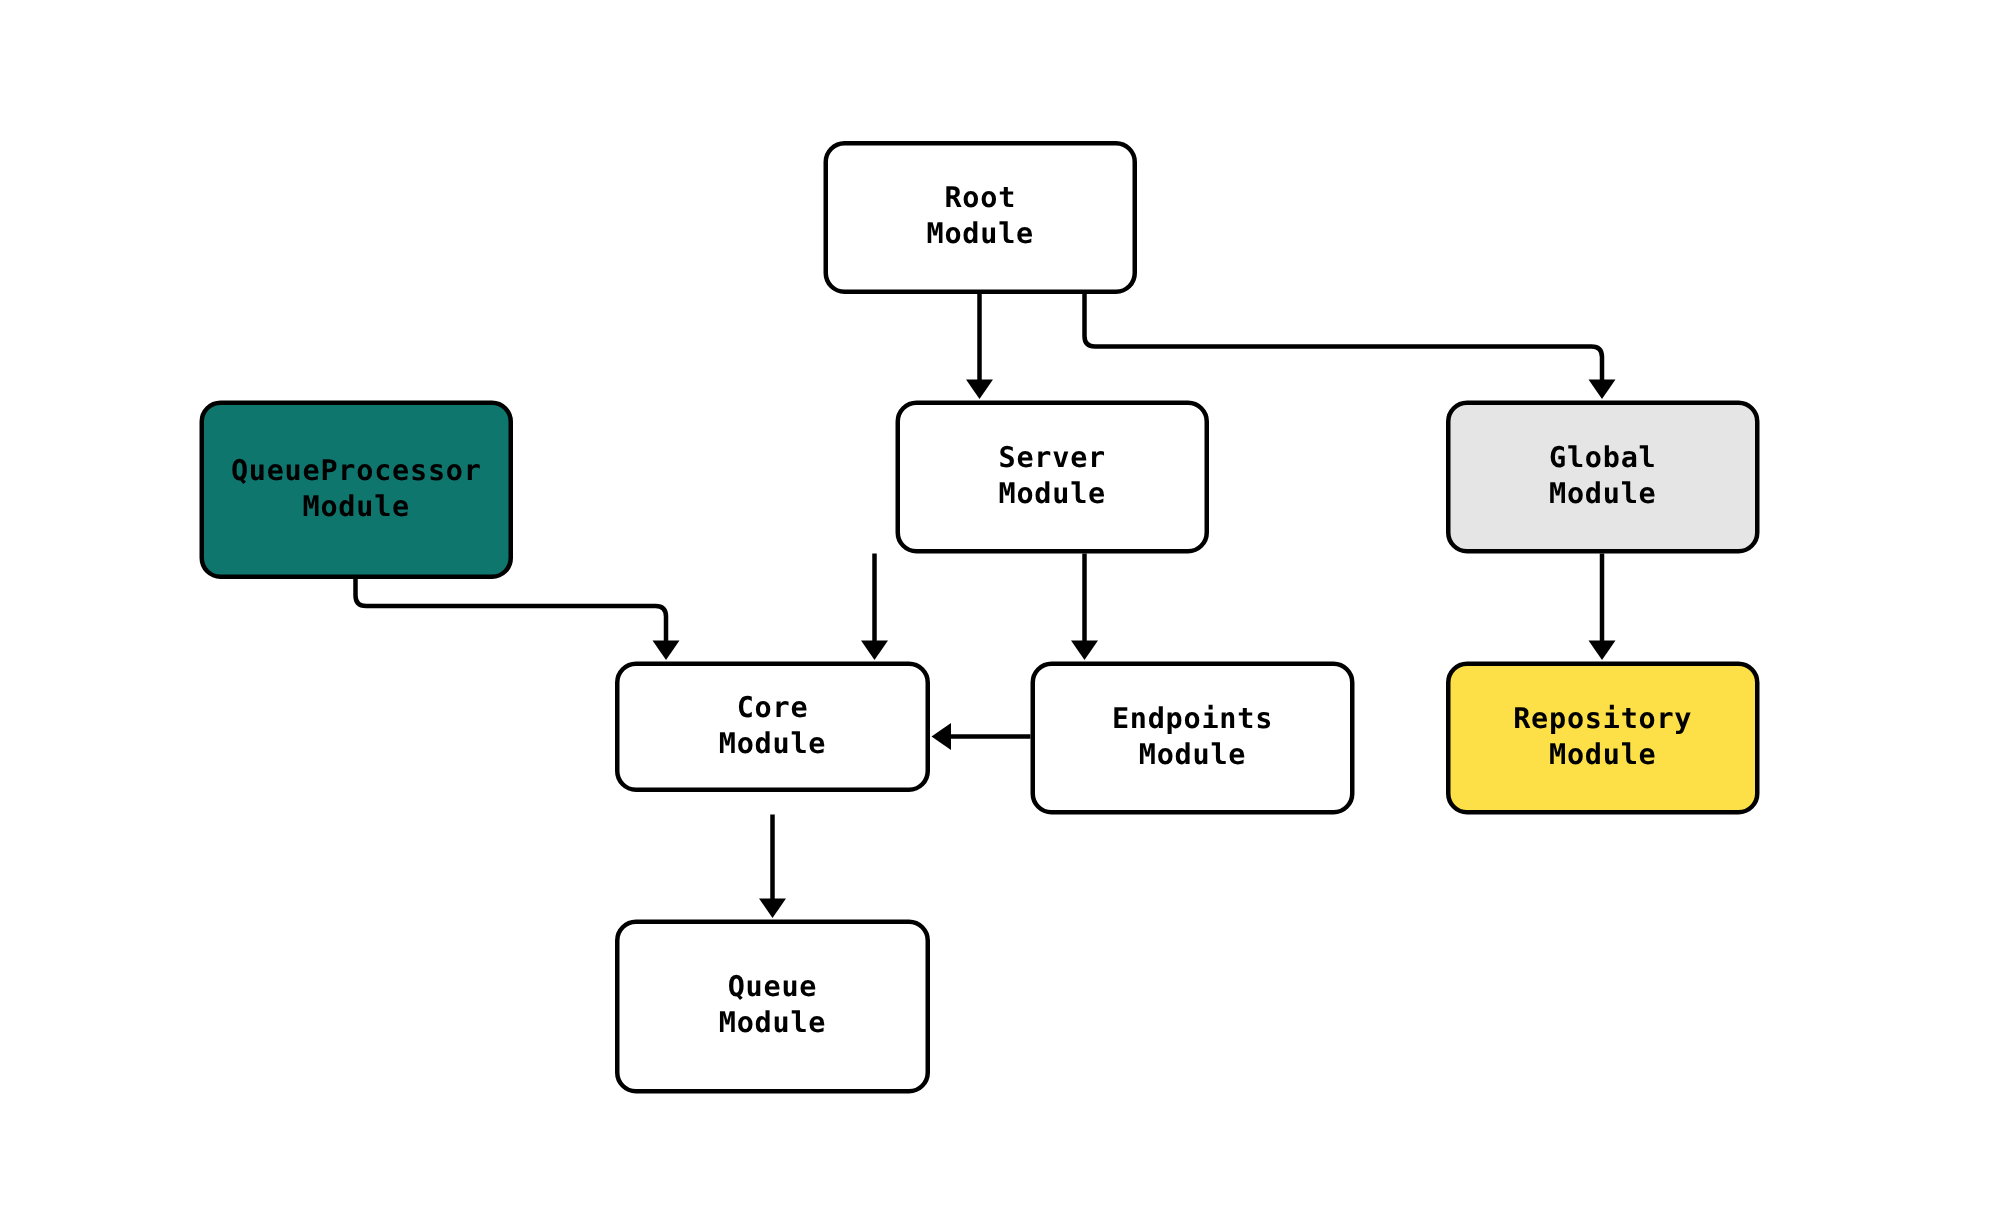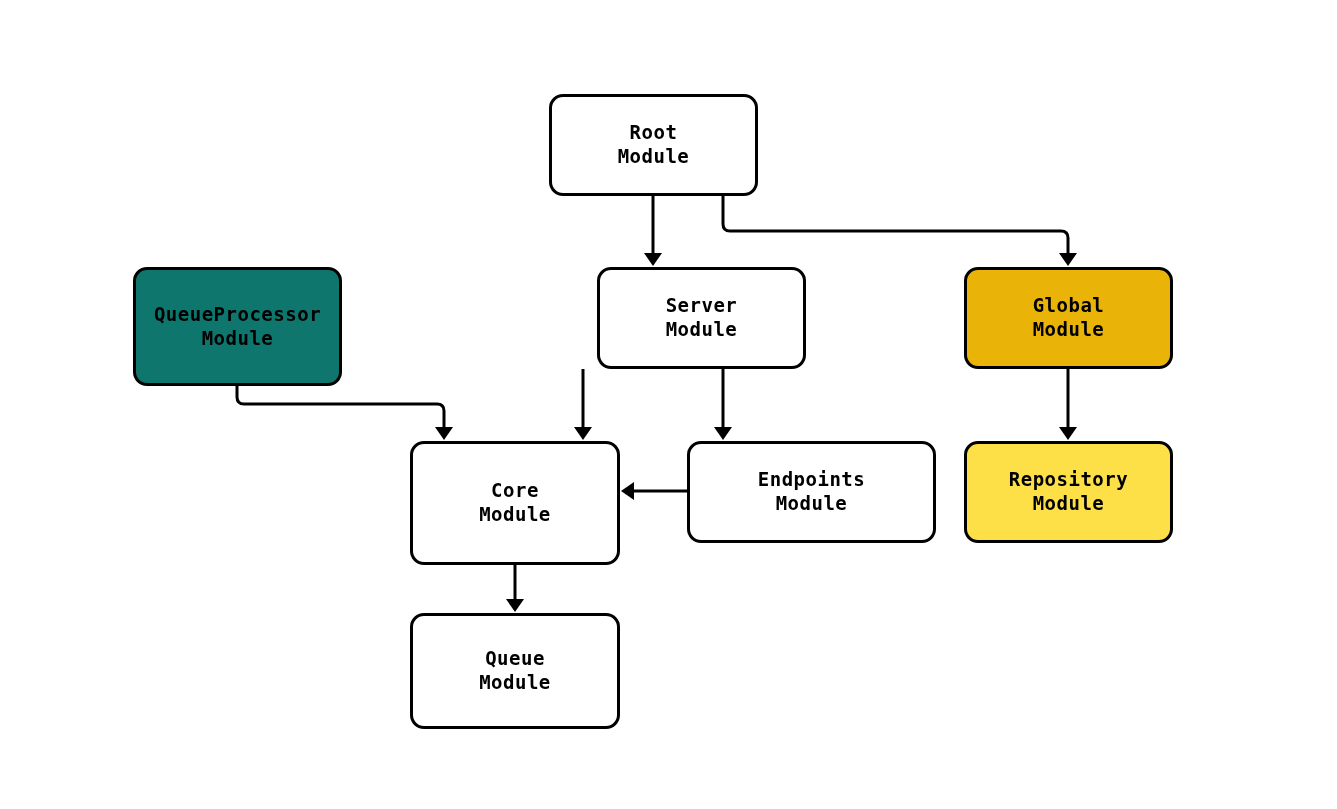--- a/index.html
+++ b/index.html
@@ -92,31 +92,31 @@
   <div class="node" style="left: 133px; top: 267px; width: 209px; height: 119px; border-color: rgb(0, 0, 0); background: #0f766e;">
     <span class="node-label">QueueProcessor
 Module</span>
   </div>
 
   <div class="node" style="left: 549px; top: 267px; width: 209px; height: 102px; border-color: rgb(0, 0, 0); background: rgb(255, 255, 255); margin-left: 48px;">
     <span class="node-label">Server
 Module</span>
   </div>
 
-  <div class="node" style="left: 964px; top: 267px; width: 209px; height: 102px; border-color: rgb(0, 0, 0); background: #eab308;">
+  <div class="node" style="left: 964px; top: 267px; width: 209px; height: 102px; border-color: rgb(0, 0, 0); background: #e5e5e5;">
     <span class="node-label">Global
 Module</span>
   </div>
 
-  <div class="node" style="left: 410px; top: 441px; width: 210px; height: 124px; border-color: rgb(0, 0, 0); background: rgb(255, 255, 255);">
+  <div class="node" style="left: 410px; top: 441px; width: 210px; height: 87px; border-color: rgb(0, 0, 0); background: rgb(255, 255, 255);">
     <span class="node-label">Core
 Module</span>
   </div>
 
-  <div class="node" style="left: 687px; top: 441px; width: 249px; height: 102px; border-color: rgb(0, 0, 0); background: rgb(255, 255, 255);">
+  <div class="node" style="left: 687px; top: 441px; width: 216px; height: 102px; border-color: rgb(0, 0, 0); background: rgb(255, 255, 255);">
     <span class="node-label">Endpoints
 Module</span>
   </div>
 
   <div class="node" style="left: 964px; top: 441px; width: 209px; height: 102px; border-color: rgb(0, 0, 0); background: #fde047;">
     <span class="node-label">Repository
 Module</span>
   </div>
 
   <div class="node" style="left: 410px; top: 613px; width: 210px; height: 116px; border-color: rgb(0, 0, 0); background: rgb(255, 255, 255);">

